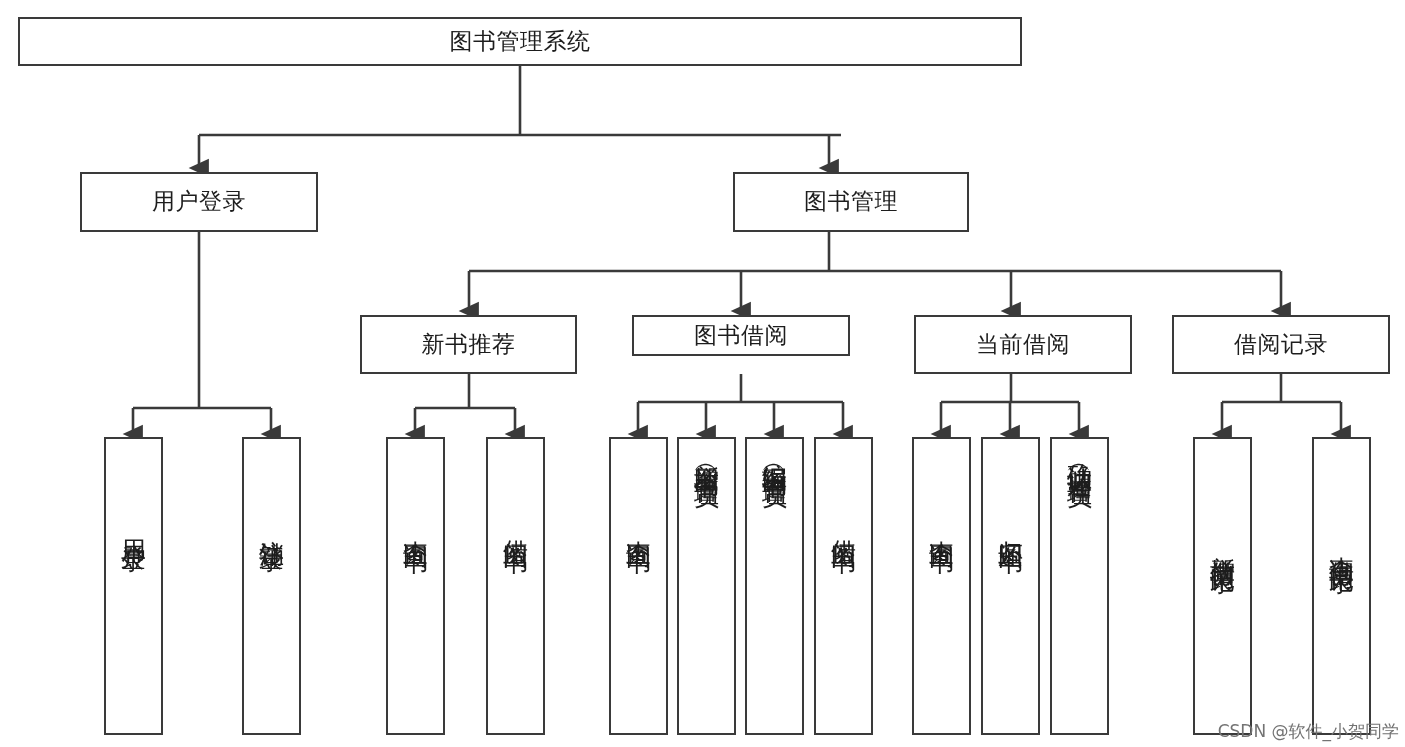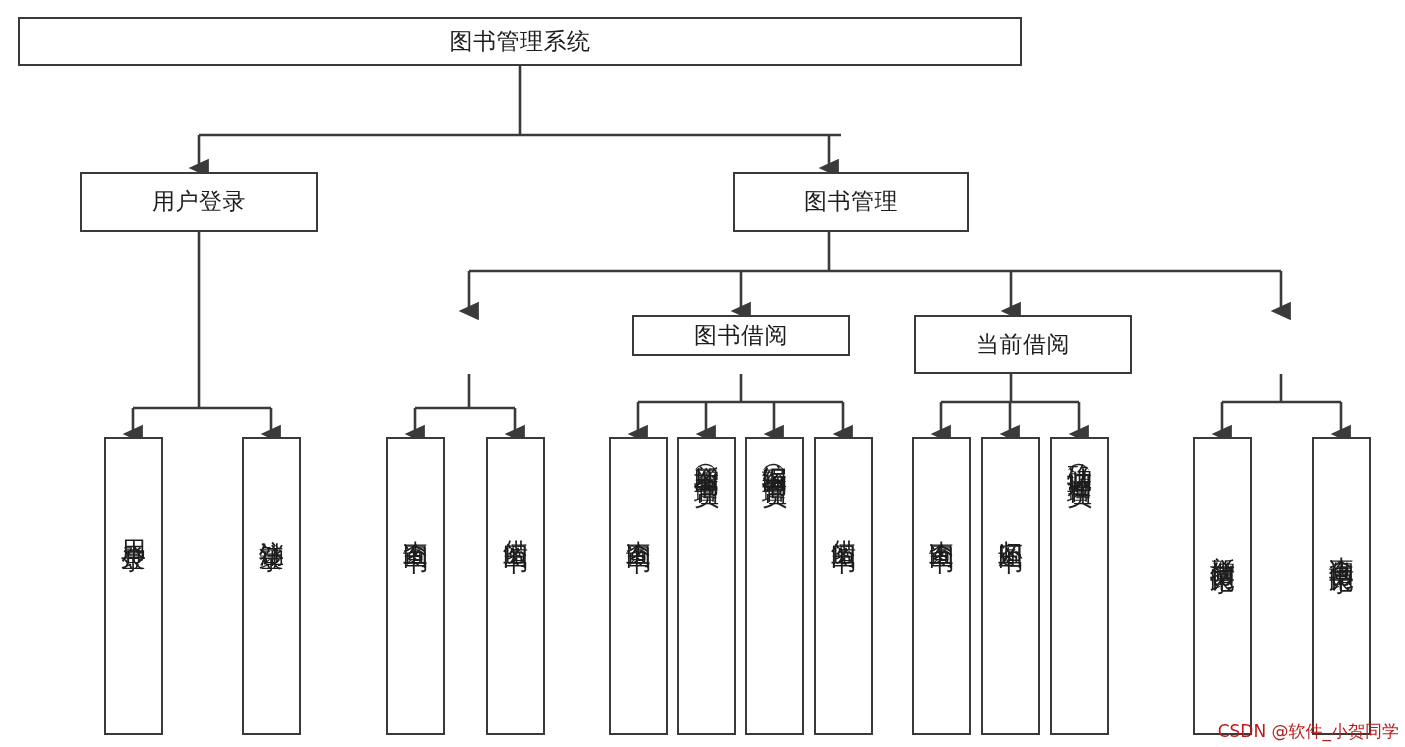--- a/index.html
+++ b/index.html
@@ -63,21 +63,21 @@
     margin-top: 76px;
   }
   .node.vertical.midshort .node-label {
     margin-top: 92px;
   }
   #watermark {
     position: absolute;
     right: 6px;
     bottom: 4px;
     font-size: 17px;
-    color: #b91c1c;
+    color: #737373;
     white-space: nowrap;
     z-index: 5;
     font-family: "DejaVu Sans", "Liberation Sans", sans-serif;
   }
 </style>
 </head>
 <body>
 
 <div id="diagram-root">
 
@@ -135,26 +135,32 @@
     <span class="node-label">图书管理系统</span>
   </div>
 
   <div class="node horizontal" style="left:80px; top:172px; width:238px; height:60px;">
     <span class="node-label">用户登录</span>
   </div>
   <div class="node horizontal" style="left:711px; top:172px; width:236px; height:60px;margin-left:22px;">
     <span class="node-label">图书管理</span>
   </div>
 
+  <div class="node horizontal" style="left:360px; top:315px; width:217px; height:59px;">
+    <span class="node-label">新书推荐</span>
+  </div>
   <div class="node horizontal" style="left:632px; top:315px; width:218px; height:41px;">
     <span class="node-label">图书借阅</span>
   </div>
   <div class="node horizontal" style="left:902px; top:315px; width:218px; height:59px;margin-left:12px;">
     <span class="node-label">当前借阅</span>
   </div>
+  <div class="node horizontal" style="left:1172px; top:315px; width:218px; height:59px;">
+    <span class="node-label">借阅记录</span>
+  </div>
 
   <div class="node vertical mid" style="left:104px; top:437px; width:59px; height:298px;">
     <span class="node-label">用户登录</span>
   </div>
   <div class="node vertical mid" style="left:242px; top:437px; width:59px; height:298px;">
     <span class="node-label">注销登录</span>
   </div>
 
   <div class="node vertical mid" style="left:386px; top:437px; width:59px; height:298px;">
     <span class="node-label">查询图书</span>

